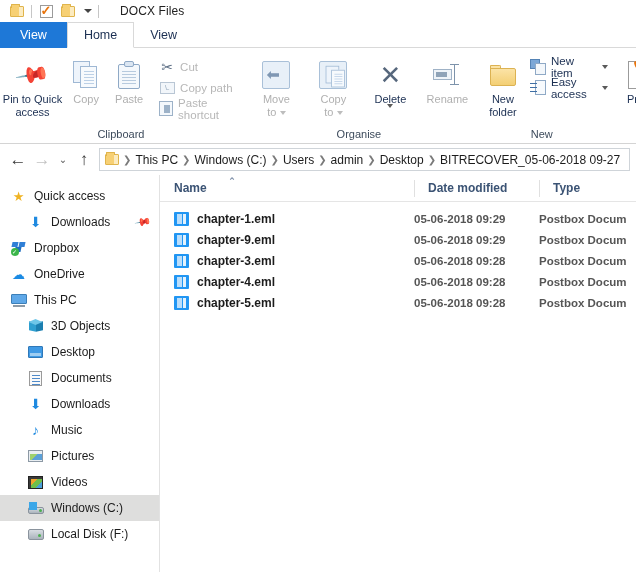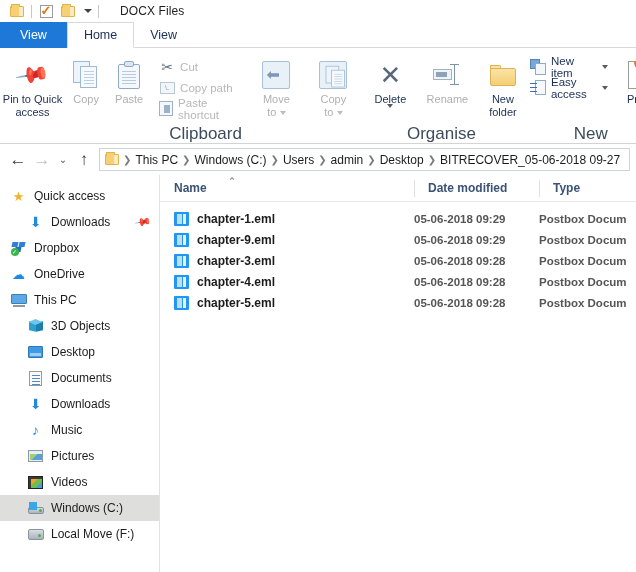--- a/index.html
+++ b/index.html
@@ -61,21 +61,21 @@
                 margin-bottom:-1px; }
 
   
   .ribbon {
     height:96px; background:#ffffff; border-bottom:1px solid #d4d4d4;
     display:flex; position:relative; overflow:hidden;
   }
   .rgroup { display:flex; flex-direction:column; position:relative; height:96px; }
   .rgroup-body { display:flex; flex:1; align-items:flex-start; padding-top:5px; }
   .rgroup-label {
-    height:18px; line-height:16px; text-align:right; font-size:17px; color:#3d4b5c;
+    height:18px; line-height:16px; text-align:center; font-size:11px; color:#3d4b5c;
   }
   .rgroup-div { width:1px; background:#e2e2e2; margin-top:4px; height:86px; align-self:flex-start; }
 
   .bigbtn {
     display:flex; flex-direction:column; align-items:center; justify-content:flex-start;
     width:62px; padding-top:4px; font-size:11px; color:#1b2f52; text-align:center; line-height:13px;
   }
   .bigbtn .ico { height:36px; display:flex; align-items:center; justify-content:center; }
   .bigbtn.dis { color:#b0b0b0; }
 
@@ -585,21 +585,21 @@
           </span>
         </span>
         <span>Windows (C:)</span>
       </div>
 
 
       <div class="navrow indent1">
         <span class="nico">
             <span class="i-hdd"></span>
           </span>
-        <span>Local Move (F:)</span>
+        <span>Local Disk (F:)</span>
       </div>
     </div>
 
     <div class="filepane">
       <div class="colhead">
         <div class="col col-name">
           <span>Name</span>
           <span class="sortmark"><span>⌃</span></span>
         </div>
         <div class="col col-date">

